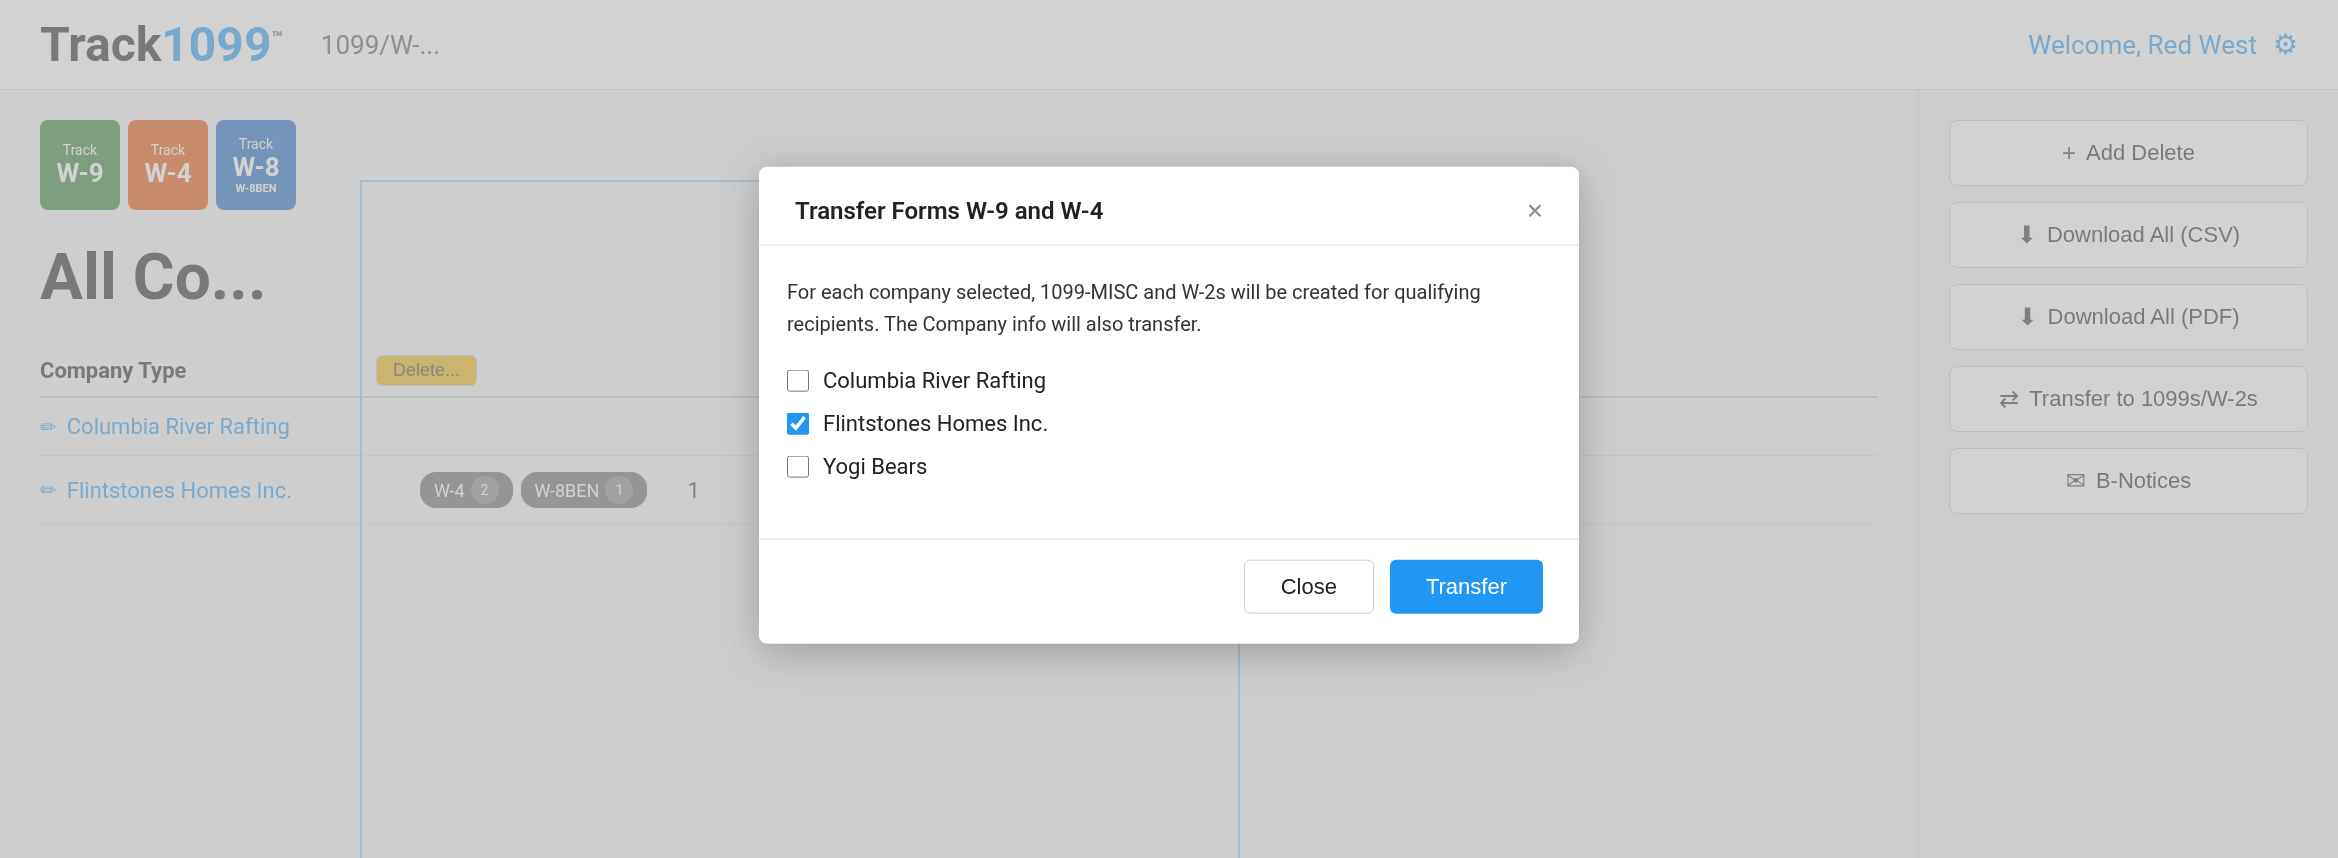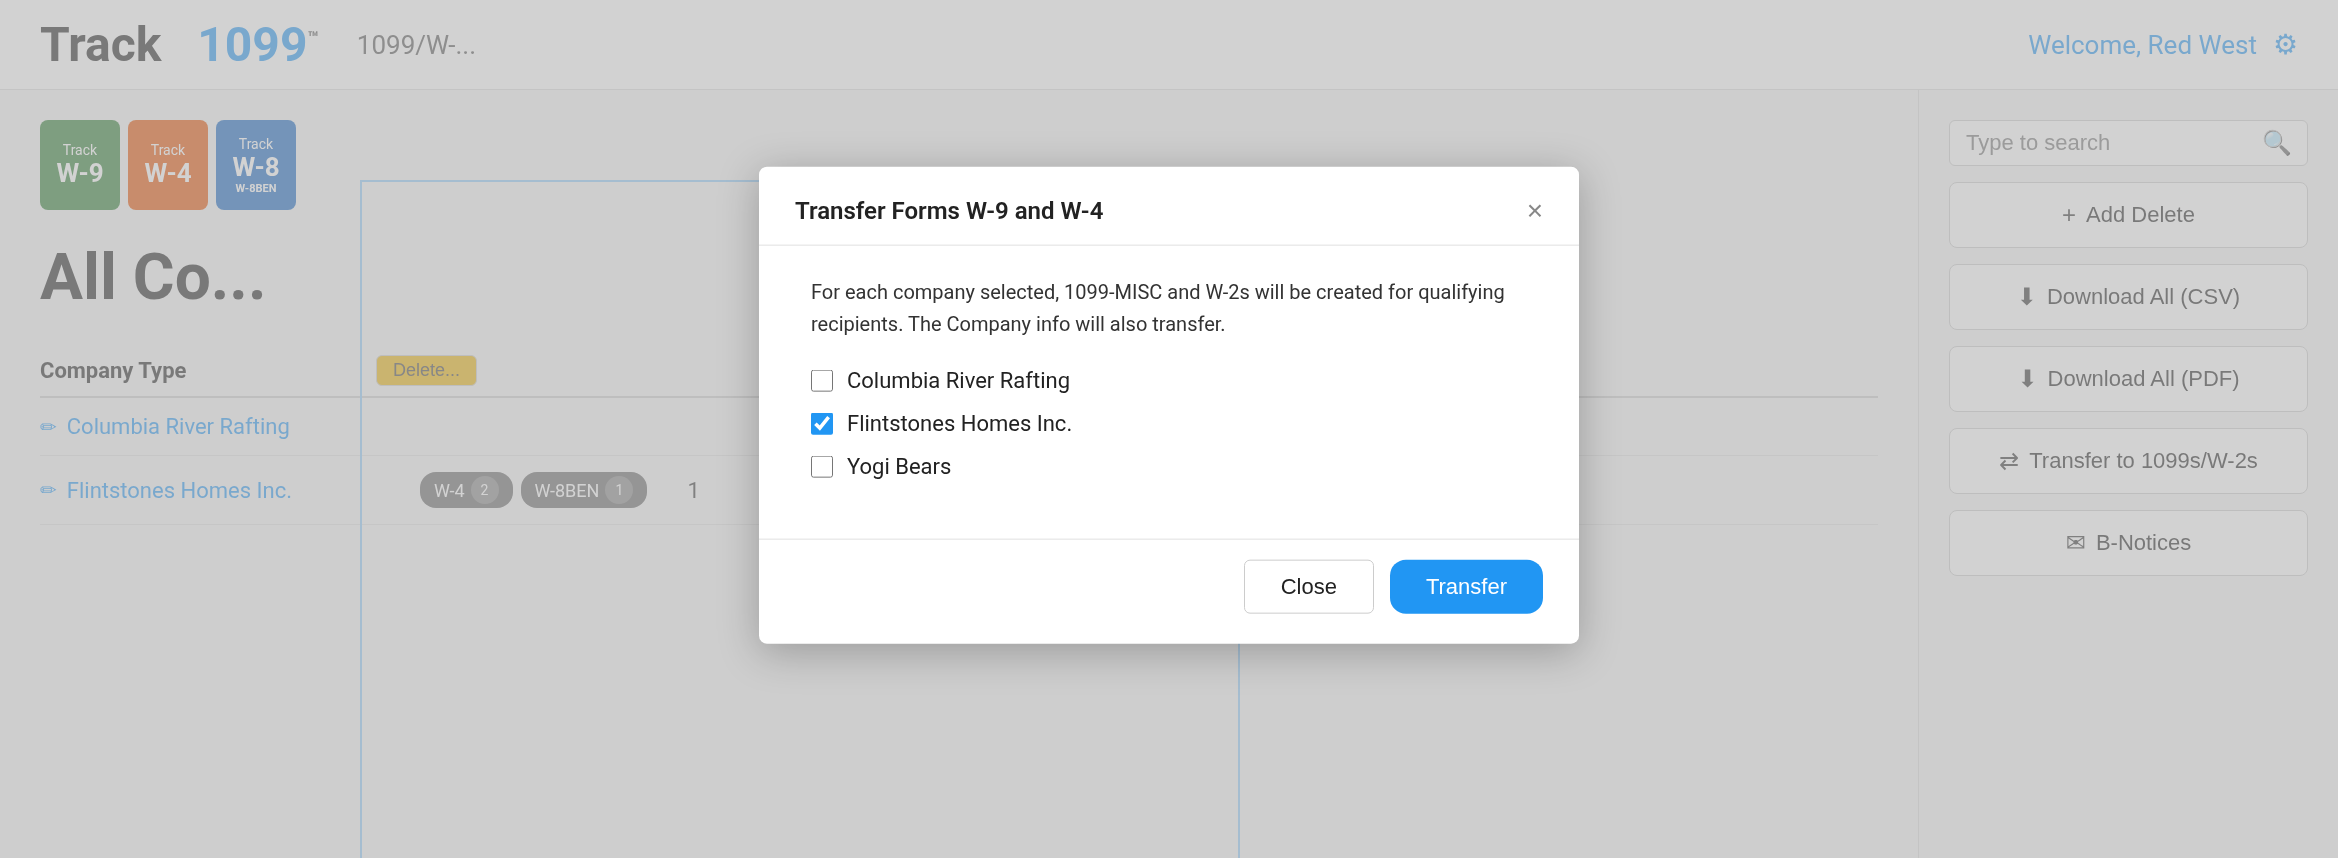--- a/index.html
+++ b/index.html
@@ -39,21 +39,20 @@
     }
 
     .logo-text {
       font-size: 48px;
       font-weight: 700;
       color: #222;
     }
 
     .logo-text span {
       color: #2196F3;
-      margin-left: 36px;
     }
 
     .logo-tm {
       font-size: 18px;
       vertical-align: super;
       color: #555;
     }
 
     .breadcrumb-text {
       font-size: 26px;
@@ -343,21 +342,20 @@
       font-size: 28px;
       color: #888;
       cursor: pointer;
       background: none;
       border: none;
       line-height: 1;
     }
 
     .modal-body {
       padding: 30px 28px;
-      margin-left: 24px;
     }
 
     .modal-description {
       font-size: 20px;
       color: #333;
       line-height: 1.6;
       margin-bottom: 28px;
     }
 
     .checkbox-list {
@@ -400,21 +398,21 @@
       border-radius: 6px;
       background: white;
       color: #222;
       cursor: pointer;
     }
 
     .btn-transfer {
       padding: 14px 36px;
       font-size: 22px;
       border: none;
-      border-radius: 16px;
+      border-radius: 6px;
       background: #2196F3;
       color: white;
       cursor: pointer;
       font-weight: 500;
     }
   </style>
 </head>
 <body>
 
 <div class="bg-page">
@@ -490,24 +488,20 @@
           </div>
           <span class="assign-icon">👤 Assign</span>
         </div>
       </div>
 
       <div class="blue-highlight"></div>
 
     </div>
 
     <div class="right-sidebar">
-      <div class="search-box">
-        <input class="search-input" type="text" placeholder="Type to search" style="">
-        <button class="search-btn">🔍</button>
-      </div>
 
       <button class="action-btn">
         <span class="btn-icon">+</span>
         <span>Add Delete</span>
       </button>
 
       <button class="action-btn">
         <span class="btn-icon">⬇</span>
         <span>Download All (CSV)</span>
       </button>

